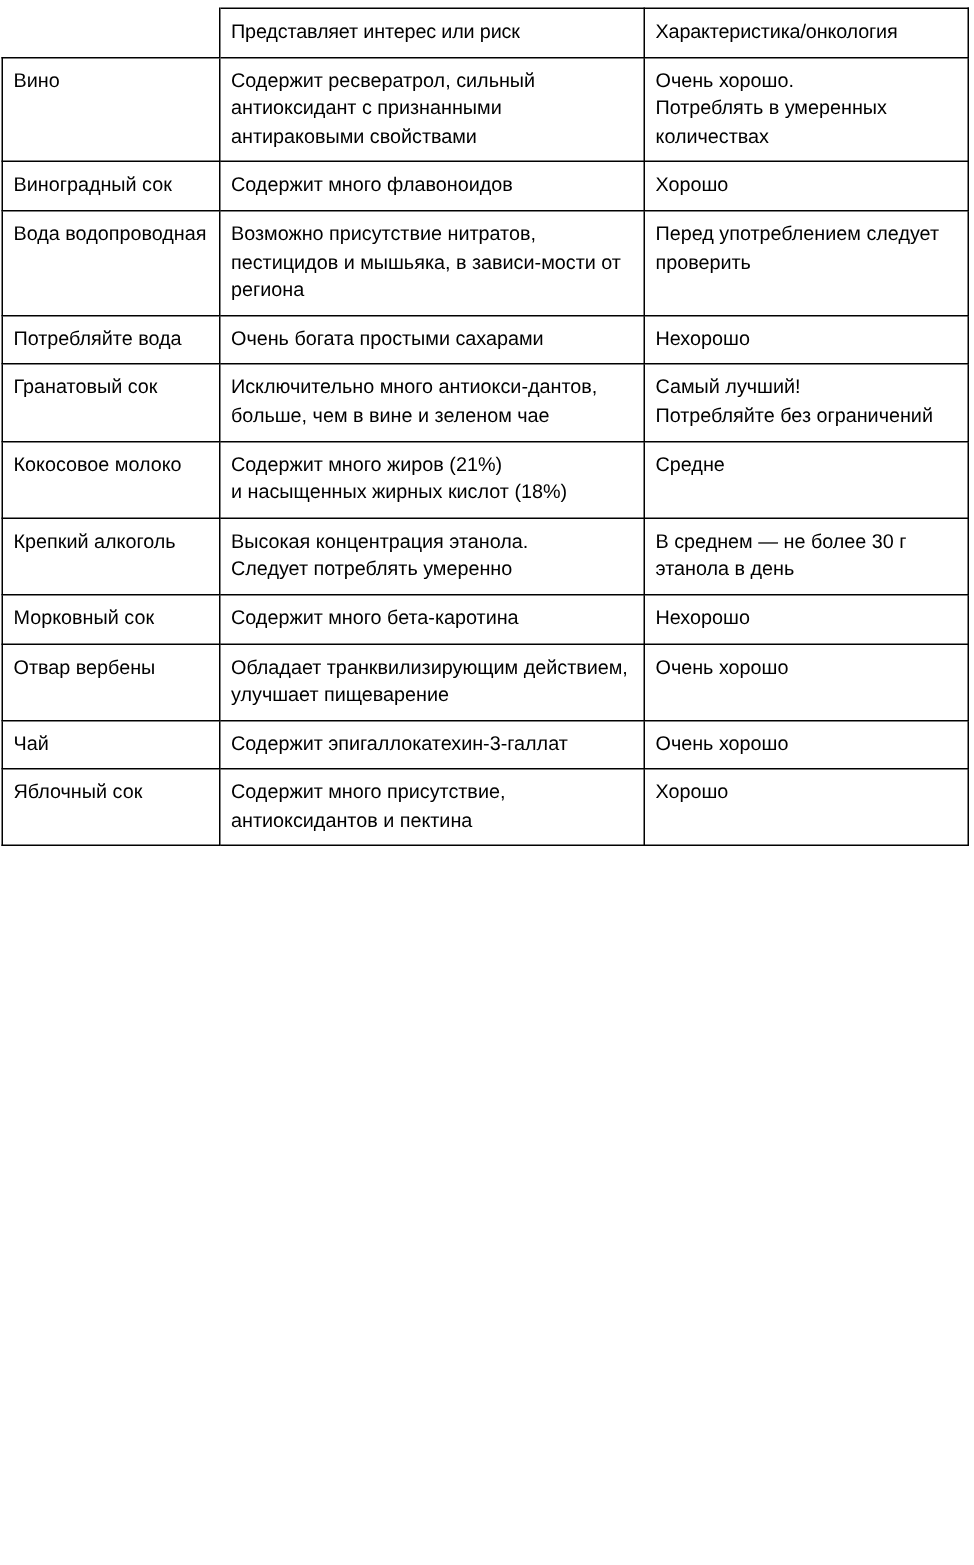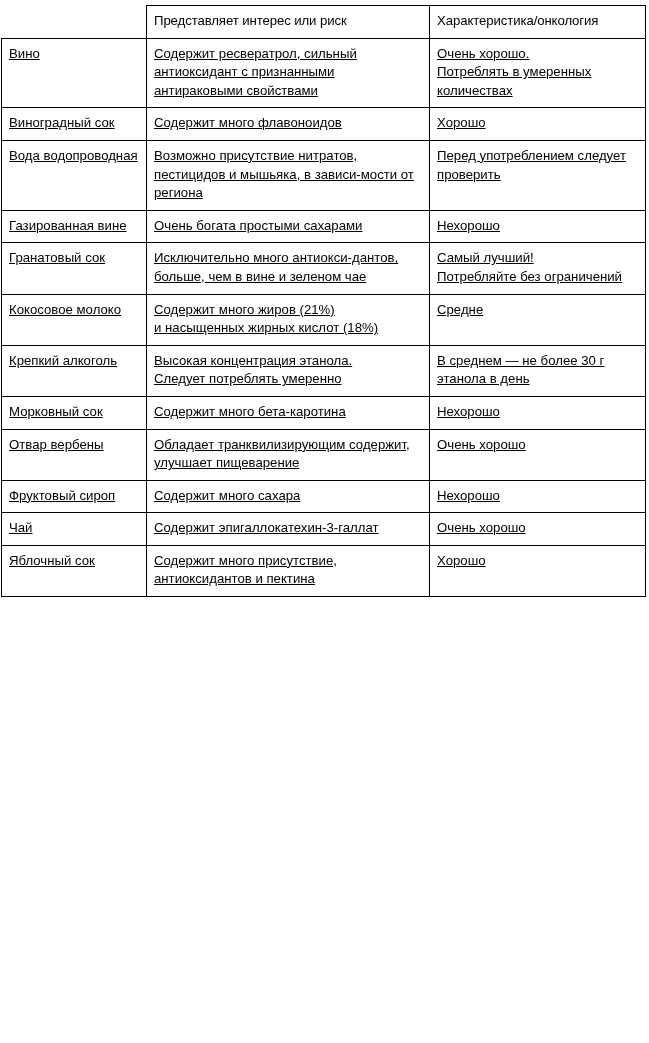--- a/index.html
+++ b/index.html
@@ -59,21 +59,21 @@
   thead th.blank-corner {
     border-left: none;
     border-top: none;
     border-bottom: none;
   }
 
   td.cell-name  { padding-left: 8px; }
   td.cell-desc  { padding-left: 9px; margin-left: 12px; }
   td.cell-chara { padding-left: 9px; }
 
-  .nowrapish { white-space: pre-line; text-decoration: underline; }
+  .nowrapish { white-space: pre-line; }
 </style>
 </head>
 <body>
 
 <div id="table-wrap">
   <table class="data-table">
     <colgroup>
       <col class="c-name">
       <col class="c-desc">
       <col class="c-chara">
@@ -96,21 +96,21 @@
           <td class="cell-name nowrapish">Виноградный сок</td>
           <td class="cell-desc nowrapish">Содержит много флавоноидов</td>
           <td class="cell-chara nowrapish">Хорошо</td>
         </tr>
         <tr>
           <td class="cell-name nowrapish">Вода водопроводная</td>
           <td class="cell-desc nowrapish">Возможно присутствие нитратов, пестицидов и мышьяка, в зависи-мости от региона</td>
           <td class="cell-chara nowrapish">Перед употреблением следует проверить</td>
         </tr>
         <tr>
-          <td class="cell-name nowrapish">Газированная вине</td>
+          <td class="cell-name nowrapish">Потребляйте вода</td>
           <td class="cell-desc nowrapish">Очень богата простыми сахарами</td>
           <td class="cell-chara nowrapish">Нехорошо</td>
         </tr>
         <tr>
           <td class="cell-name nowrapish">Гранатовый сок</td>
           <td class="cell-desc nowrapish">Исключительно много антиокси-дантов, больше, чем в вине и зеленом чае</td>
           <td class="cell-chara nowrapish">Самый лучший!
 Потребляйте без ограничений</td>
         </tr>
         <tr>
@@ -125,27 +125,22 @@
 Следует потреблять умеренно</td>
           <td class="cell-chara nowrapish">В среднем — не более 30 г этанола в день</td>
         </tr>
         <tr>
           <td class="cell-name nowrapish">Морковный сок</td>
           <td class="cell-desc nowrapish">Содержит много бета-каротина</td>
           <td class="cell-chara nowrapish">Нехорошо</td>
         </tr>
         <tr>
           <td class="cell-name nowrapish">Отвар вербены</td>
-          <td class="cell-desc nowrapish">Обладает транквилизирующим содержит, улучшает пищеварение</td>
+          <td class="cell-desc nowrapish">Обладает транквилизирующим действием, улучшает пищеварение</td>
           <td class="cell-chara nowrapish">Очень хорошо</td>
-        </tr>
-        <tr>
-          <td class="cell-name nowrapish">Фруктовый сироп</td>
-          <td class="cell-desc nowrapish">Содержит много сахара</td>
-          <td class="cell-chara nowrapish">Нехорошо</td>
         </tr>
         <tr>
           <td class="cell-name nowrapish">Чай</td>
           <td class="cell-desc nowrapish">Содержит эпигаллокатехин-3-галлат</td>
           <td class="cell-chara nowrapish">Очень хорошо</td>
         </tr>
         <tr>
           <td class="cell-name nowrapish">Яблочный сок</td>
           <td class="cell-desc nowrapish">Содержит много присутствие, антиоксидантов и пектина</td>
           <td class="cell-chara nowrapish">Хорошо</td>

